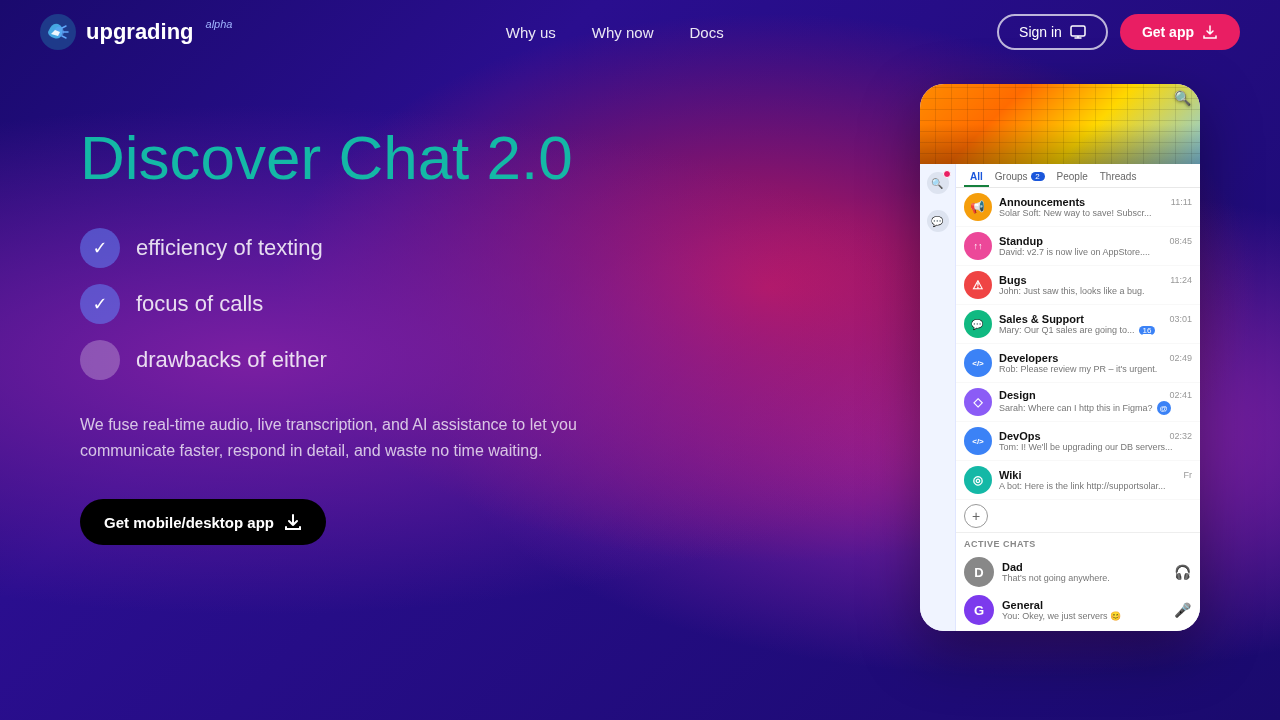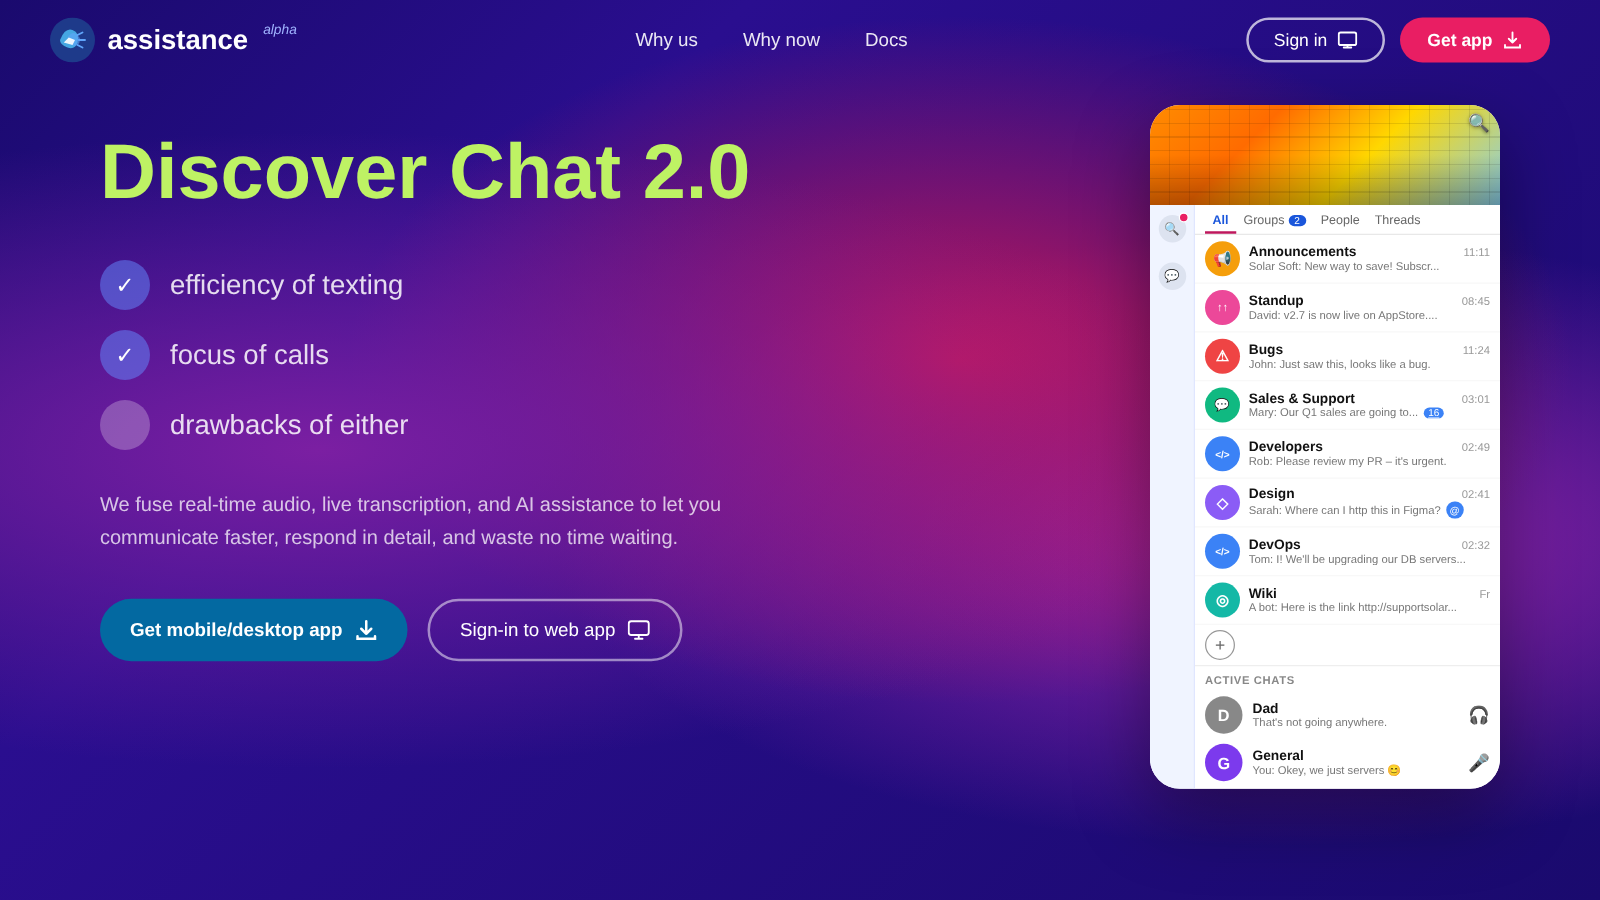--- a/index.html
+++ b/index.html
@@ -109,24 +109,25 @@
       align-items: flex-start;
     }
 
     .left-content {
       flex: 1;
       padding-top: 20px;
     }
 
     .headline {
       font-size: 62px;
-      font-weight: 700;
-      color: #bef264;
+      font-weight: 400;
+      color: #14b8a6;
       line-height: 1.1;
       margin-bottom: 36px;
+      margin-top: 20px;
     }
 
     .features {
       display: flex;
       flex-direction: column;
       gap: 16px;
       margin-bottom: 32px;
     }
     .feature-item {
       display: flex;
@@ -162,21 +163,21 @@
       line-height: 1.6;
       margin-bottom: 36px;
       max-width: 500px;
     }
 
     .cta-buttons {
       display: flex;
       gap: 16px;
     }
     .cta-primary {
-      background: #0369a1;
+      background: #000000;
       border: none;
       color: white;
       padding: 14px 24px;
       border-radius: 30px;
       font-size: 15px;
       cursor: pointer;
       font-weight: 600;
       display: flex;
       align-items: center;
       gap: 10px;
@@ -321,21 +322,21 @@
       padding: 3px 6px;
       cursor: pointer;
       color: #666;
       border-bottom: 2px solid transparent;
       display: flex;
       align-items: center;
       gap: 3px;
     }
     .tab.active {
       color: #1a56db;
-      border-bottom: 2px solid #be185d;
+      border-bottom: 2px solid #15803d;
       font-weight: 600;
     }
     .tab-badge {
       background: #1a56db;
       color: white;
       font-size: 8px;
       padding: 0 4px;
       border-radius: 8px;
       min-width: 14px;
       text-align: center;
@@ -520,21 +521,21 @@
     <svg class="logo-icon" viewBox="0 0 36 36" fill="none" xmlns="http://www.w3.org/2000/svg">
       <circle cx="18" cy="18" r="18" fill="#1e3a8a"></circle>
       <path d="M8 18 Q12 8 18 10 Q24 12 22 20 Q20 26 14 24 Q8 22 8 18Z" fill="#4fc3f7" opacity="0.8"></path>
       <path d="M14 16 Q18 10 22 14 Q26 18 22 22 Q18 24 16 20Z" fill="#60a5fa" opacity="0.6"></path>
       <path d="M11 20 L15 16 L20 18 L18 22Z" fill="white" opacity="0.9"></path>
 
       <line x1="22" y1="14" x2="26" y2="12" stroke="#60a5fa" stroke-width="1.5" stroke-linecap="round"></line>
       <line x1="23" y1="18" x2="28" y2="18" stroke="#60a5fa" stroke-width="1.5" stroke-linecap="round"></line>
       <line x1="22" y1="22" x2="26" y2="24" stroke="#60a5fa" stroke-width="1.5" stroke-linecap="round"></line>
     </svg>
-    <span class="logo-text">assistance</span>
+    <span class="logo-text">upgrading</span>
     <span class="alpha-badge">alpha</span>
   </div>
 
   <div class="nav-links">
     <span class="nav-link">Why us</span>
     <span class="nav-link">Why now</span>
     <span class="nav-link">Docs</span>
   </div>
 
   <div class="nav-actions">
@@ -585,28 +586,20 @@
     <p class="description">We fuse real-time audio, live transcription, and AI assistance to let you communicate faster, respond in detail, and waste no time waiting.</p>
 
     <div class="cta-buttons">
       <button class="cta-primary">
         <span>Get mobile/desktop app</span>
         <svg width="18" height="18" viewBox="0 0 18 18" fill="none">
           <path d="M9 2 L9 12 M5 8 L9 12 L13 8" stroke="white" stroke-width="2" stroke-linecap="round" stroke-linejoin="round"></path>
           <path d="M2 14 L2 16 L16 16 L16 14" stroke="white" stroke-width="2" stroke-linecap="round"></path>
         </svg>
       </button>
-      <button class="cta-secondary">
-        <span>Sign-in to web app</span>
-        <svg width="18" height="18" viewBox="0 0 18 18" fill="none">
-          <rect x="1" y="2" width="16" height="11" rx="2" stroke="white" stroke-width="1.5"></rect>
-          <line x1="6" y1="16" x2="12" y2="16" stroke="white" stroke-width="1.5" stroke-linecap="round"></line>
-          <line x1="9" y1="13" x2="9" y2="16" stroke="white" stroke-width="1.5"></line>
-        </svg>
-      </button>
     </div>
   </div>
 
   <div class="phone-mockup">
 
     <div class="solar-banner">
       <div class="banner-controls">
         <span class="banner-search">🔍</span>
       </div>
     </div>

